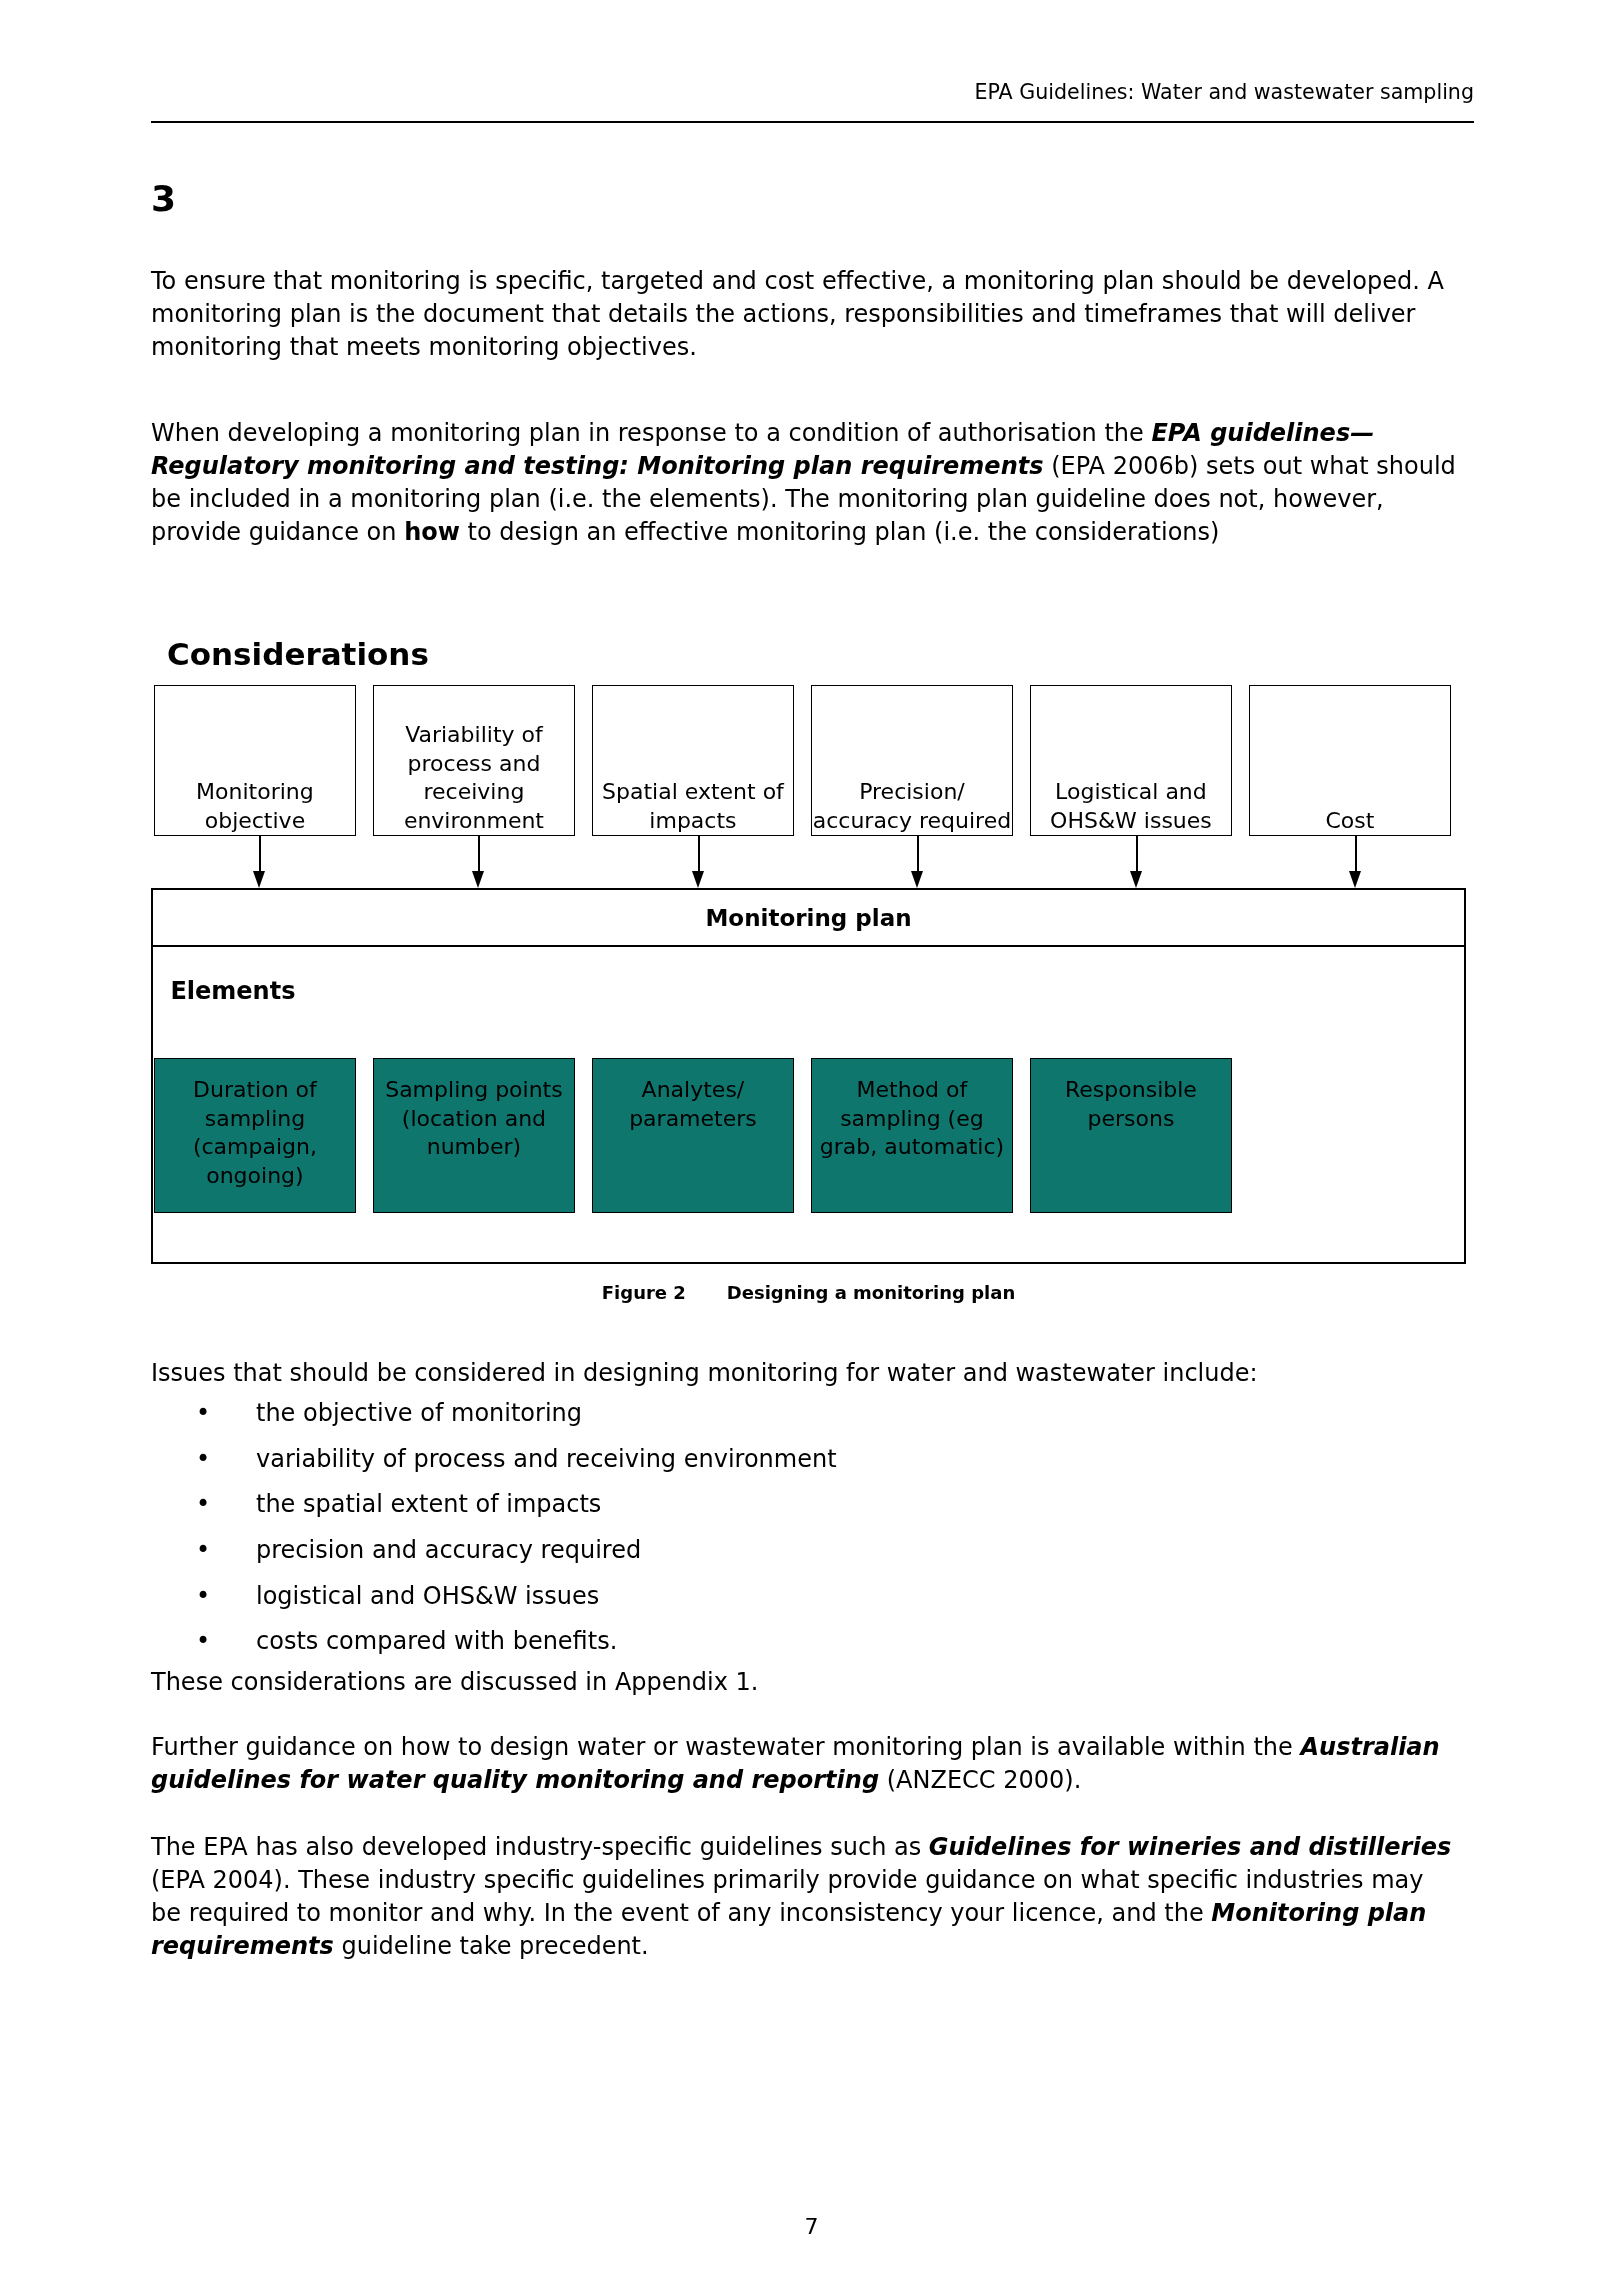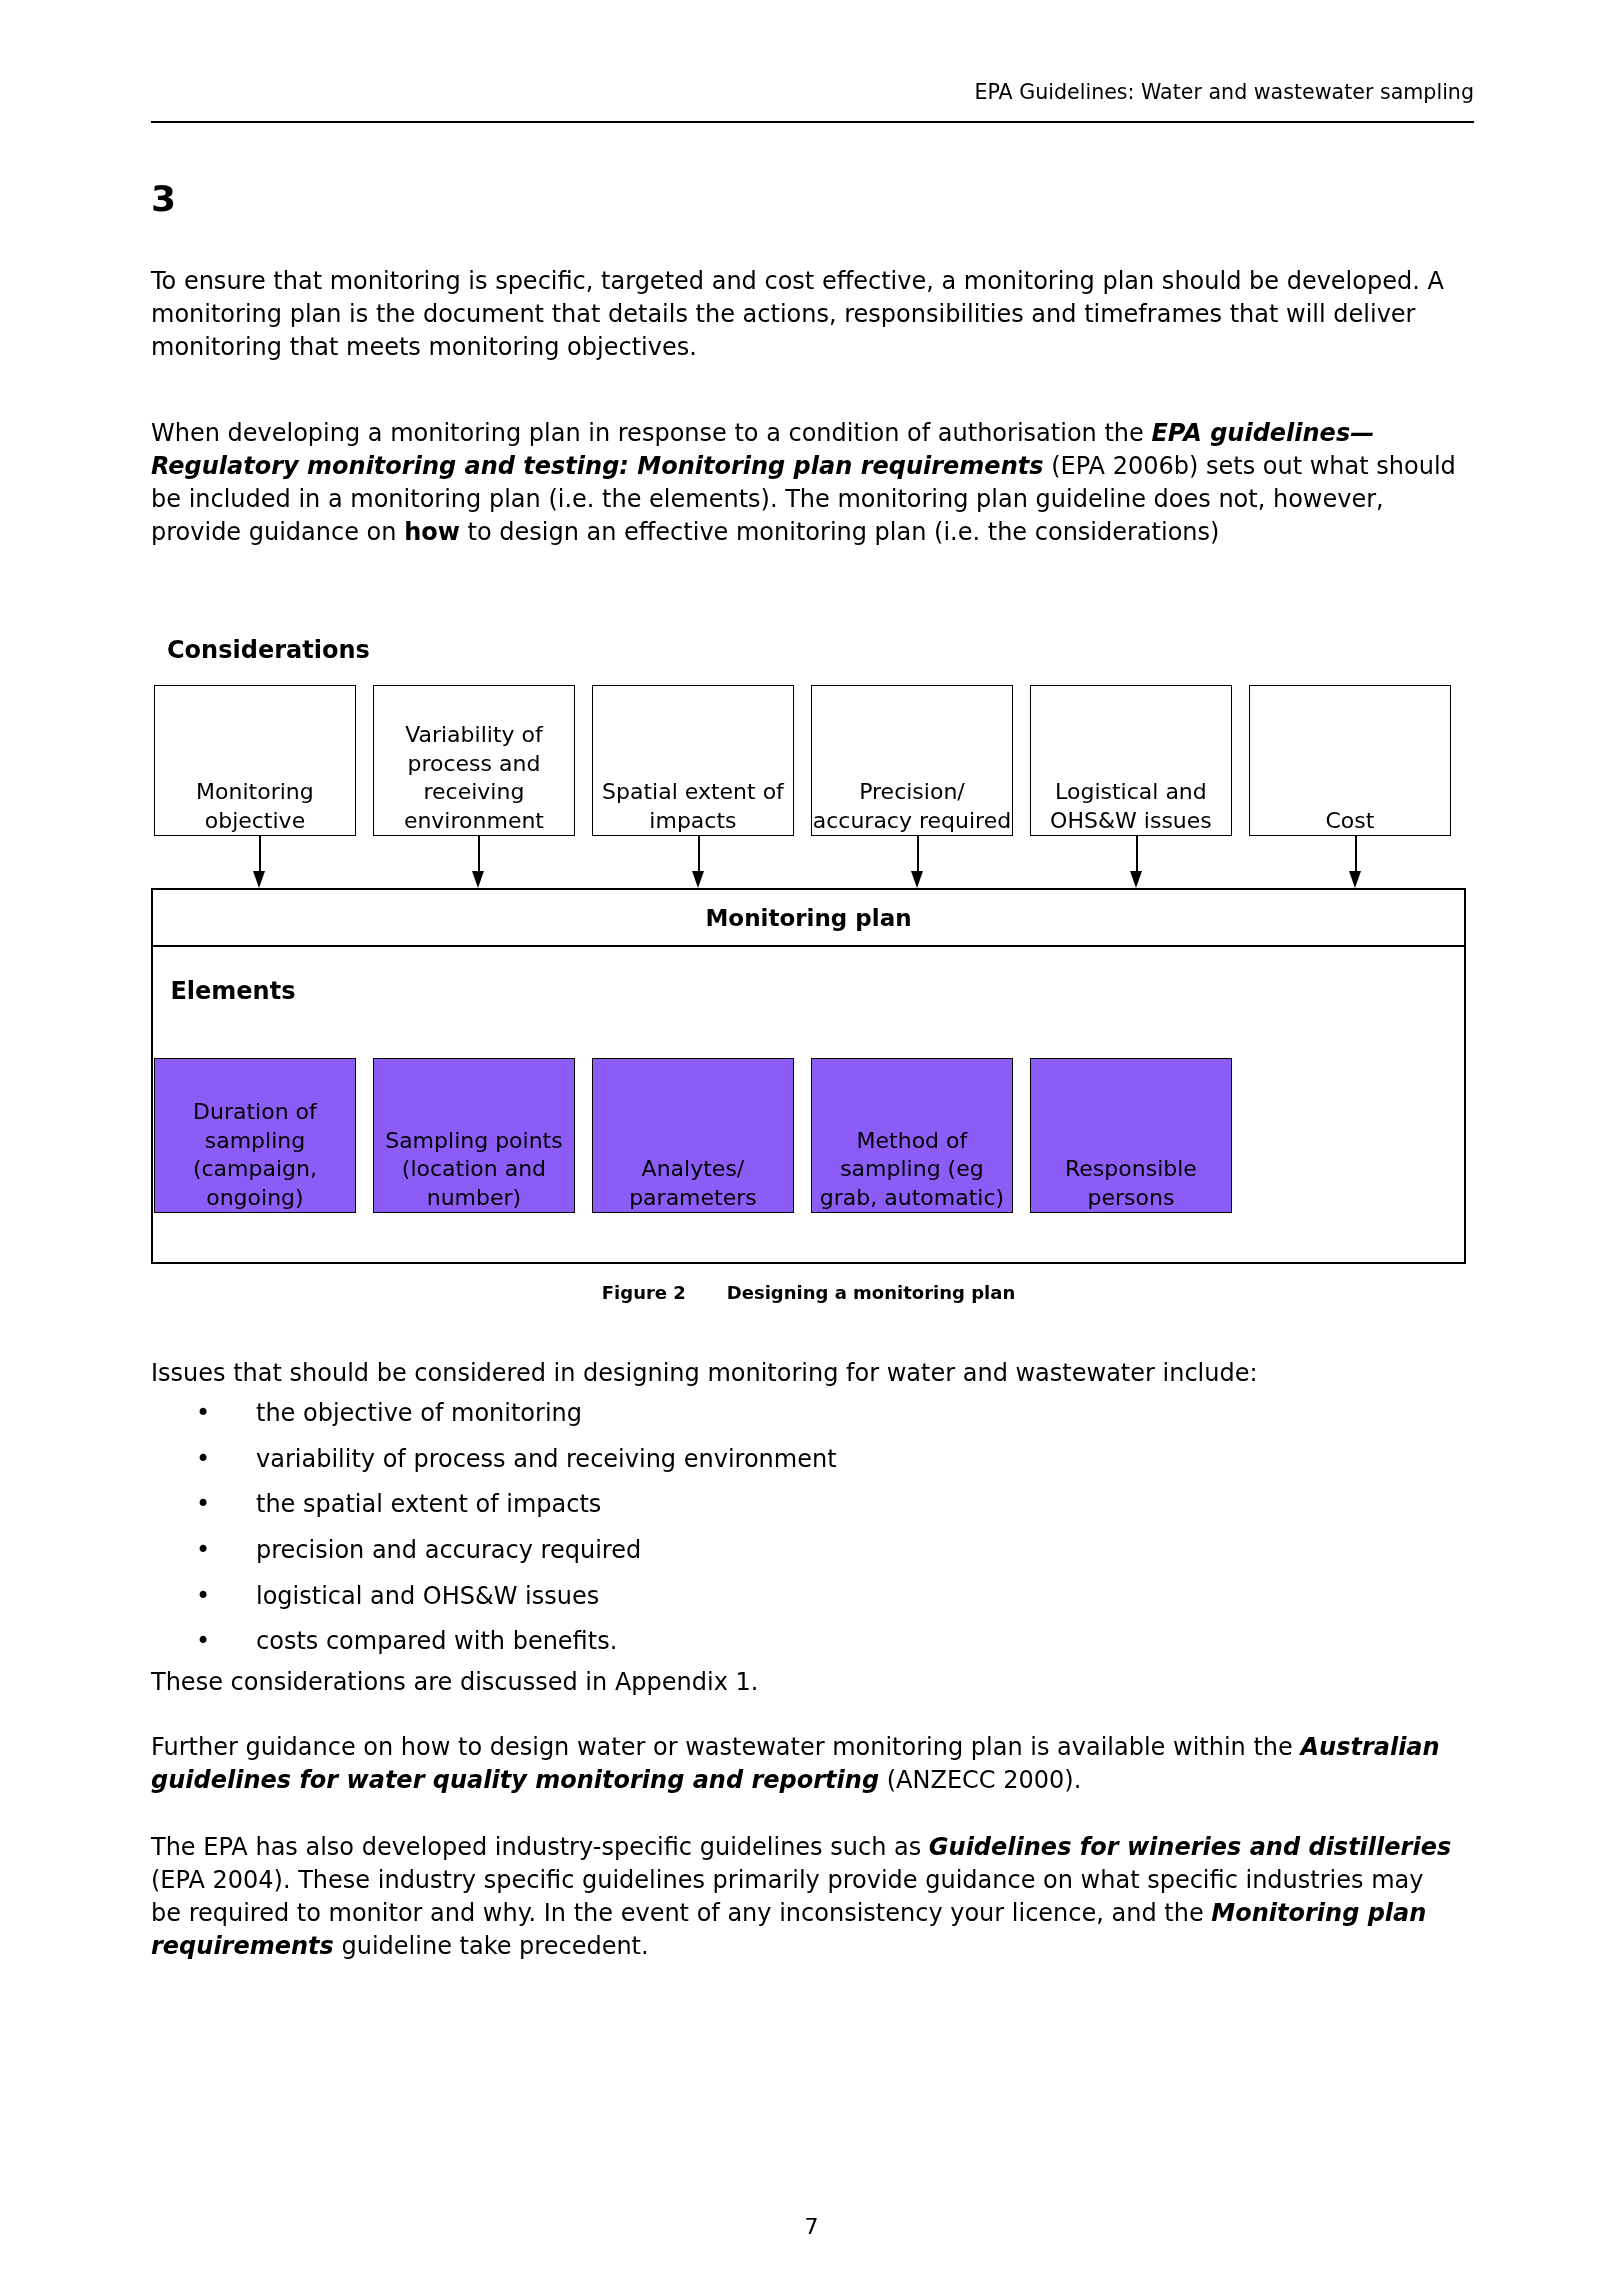--- a/index.html
+++ b/index.html
@@ -102,21 +102,21 @@
   .figure {
     position: absolute;
     left: 151px;
     top: 626px;
     width: 1315px;
   }
   .considerations-label {
     position: absolute;
     left: 16px;
     top: 0px;
-    font-size: 24px;
+    font-size: 31px;
     font-weight: bold;
   }
 
   
   .cons-row {
     position: absolute;
     left: 0px;
     top: 49px;
     width: 1315px;
     height: 151px;
@@ -229,24 +229,24 @@
   }
   .elem-box {
     position: absolute;
     left: 3.2px;
     right: 14.3px;
     top: 0;
     bottom: 0;
     border: 1.6px solid #000;
     box-sizing: border-box;
     display: flex;
-    align-items: flex-end;
+    align-items: flex-start;
     justify-content: center;
     padding-top: 17px;
-    background: #8b5cf6;
+    background: #0f766e;
   }
   .elem-box span {
     display: block;
     text-align: center;
     font-size: 22px;
     line-height: 28.5px;
   }
 
   .fig-caption {
     position: absolute;

